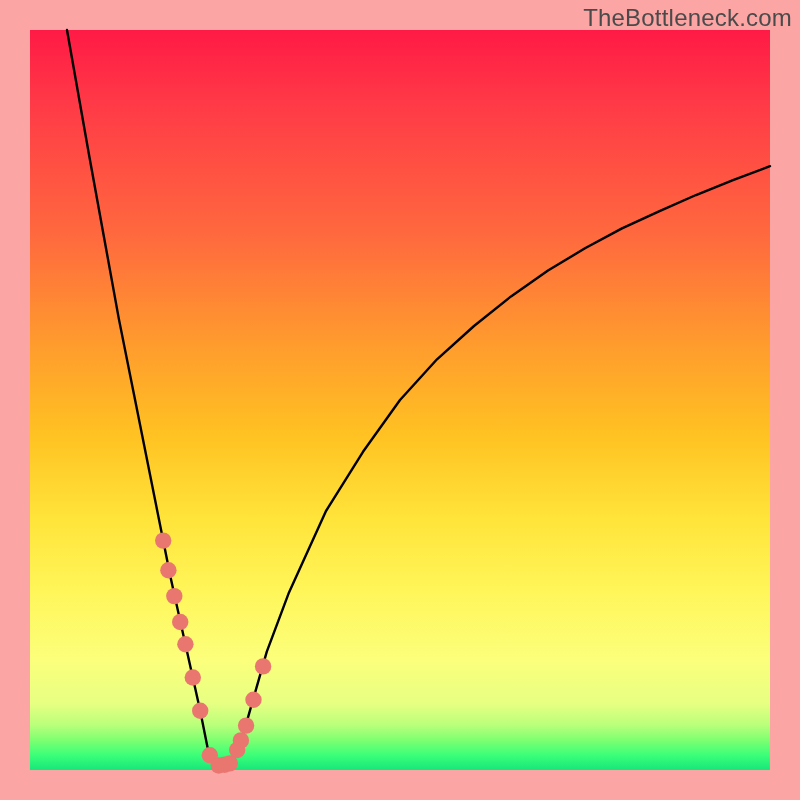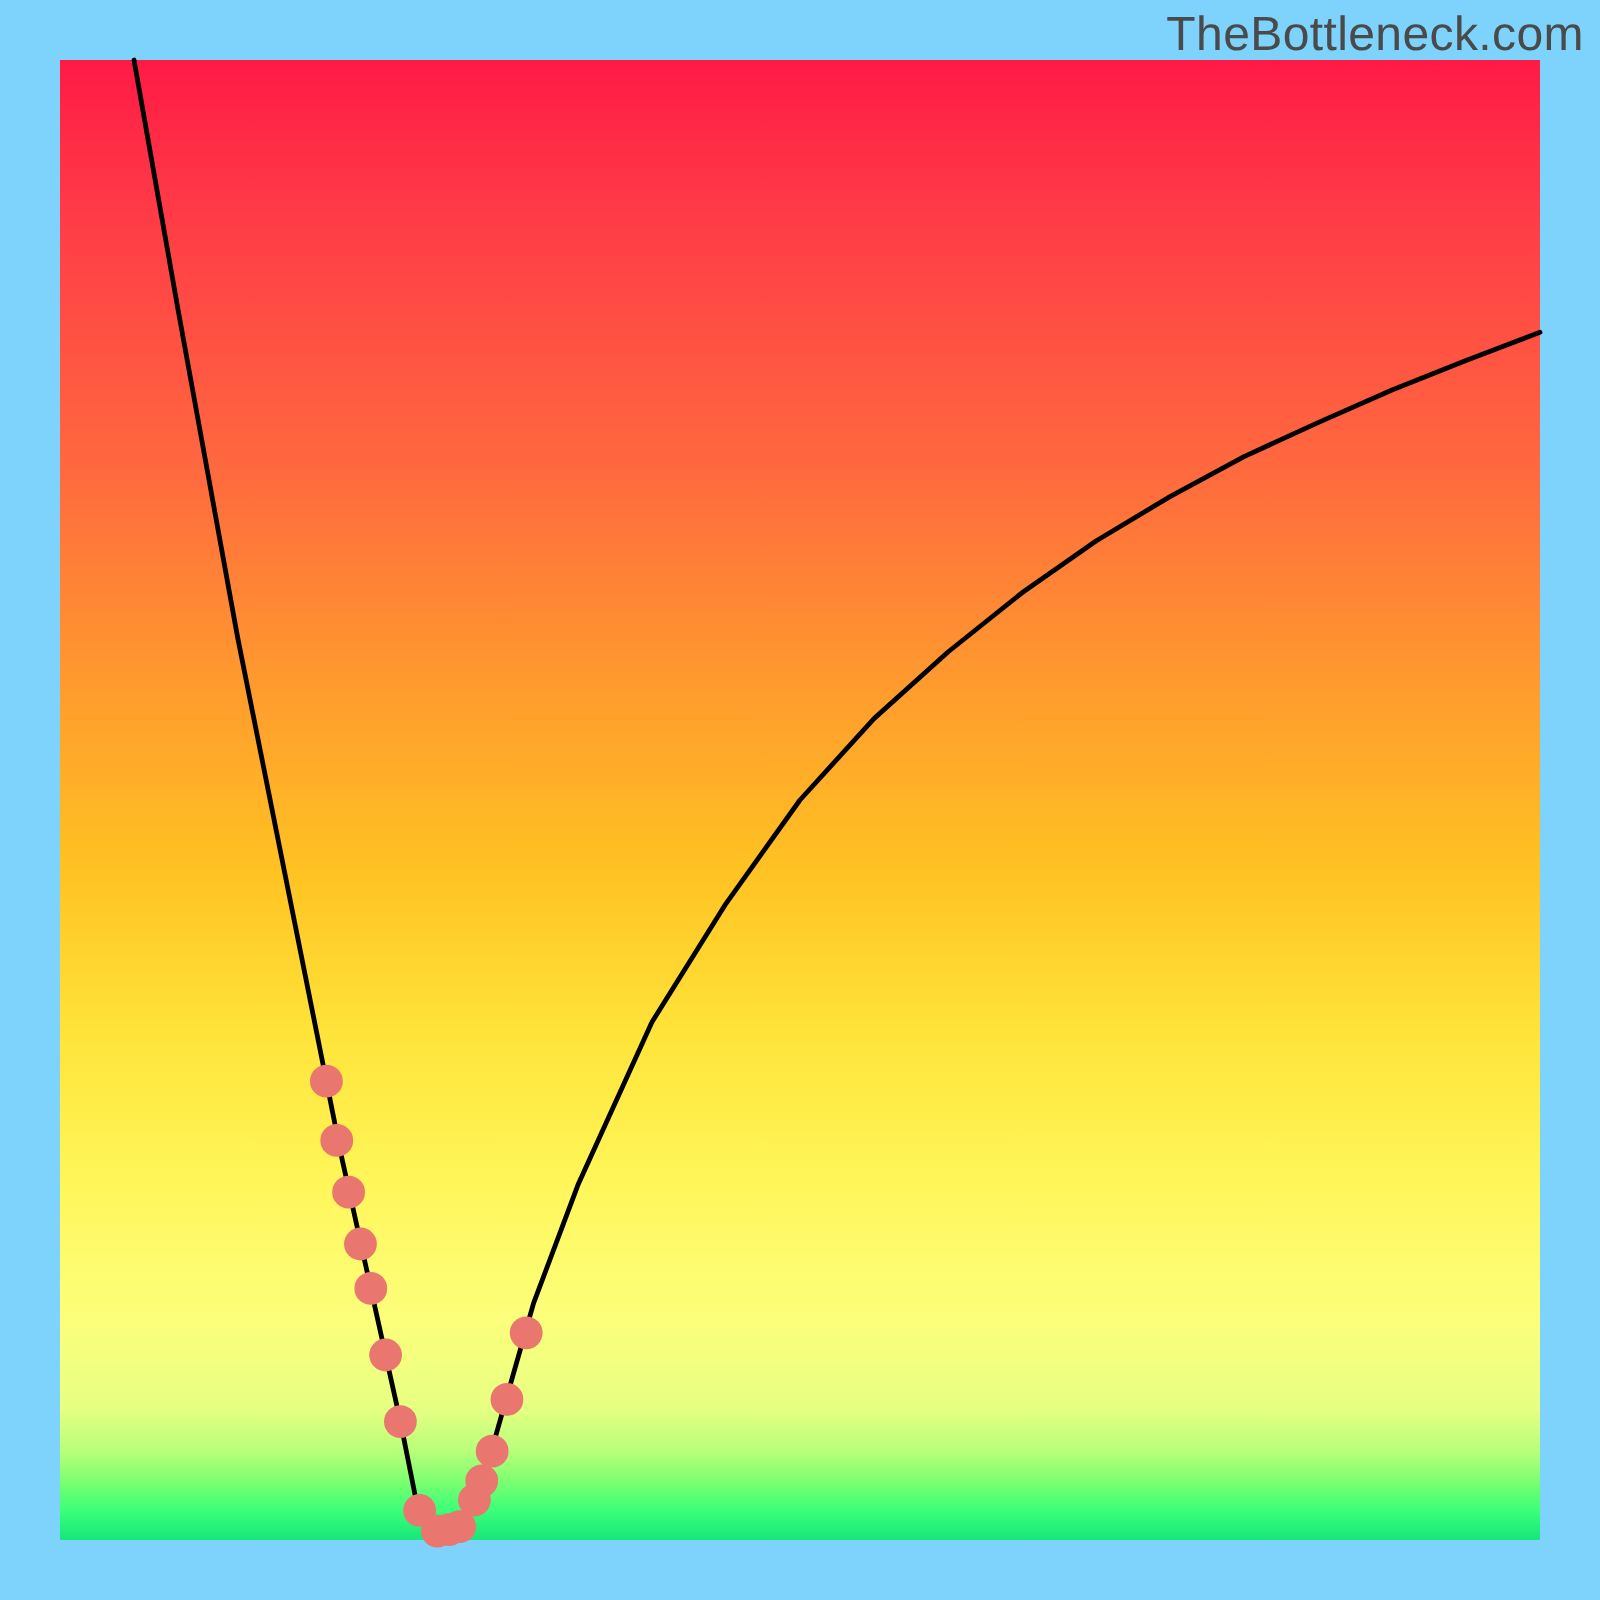--- a/index.html
+++ b/index.html
@@ -10,21 +10,21 @@
     overflow: hidden;
     background: #000;
     font-family: Arial, Helvetica, sans-serif;
   }
   .frame {
     position: absolute;
     left: 0;
     top: 0;
     width: 800px;
     height: 800px;
-    background: #7dd3fc;
+    background: #fca5a5;
   }
   .plot-area {
     position: absolute;
     left: 30px;
     top: 30px;
     width: 740px;
     height: 740px;
     
     background: linear-gradient(
       to bottom,

